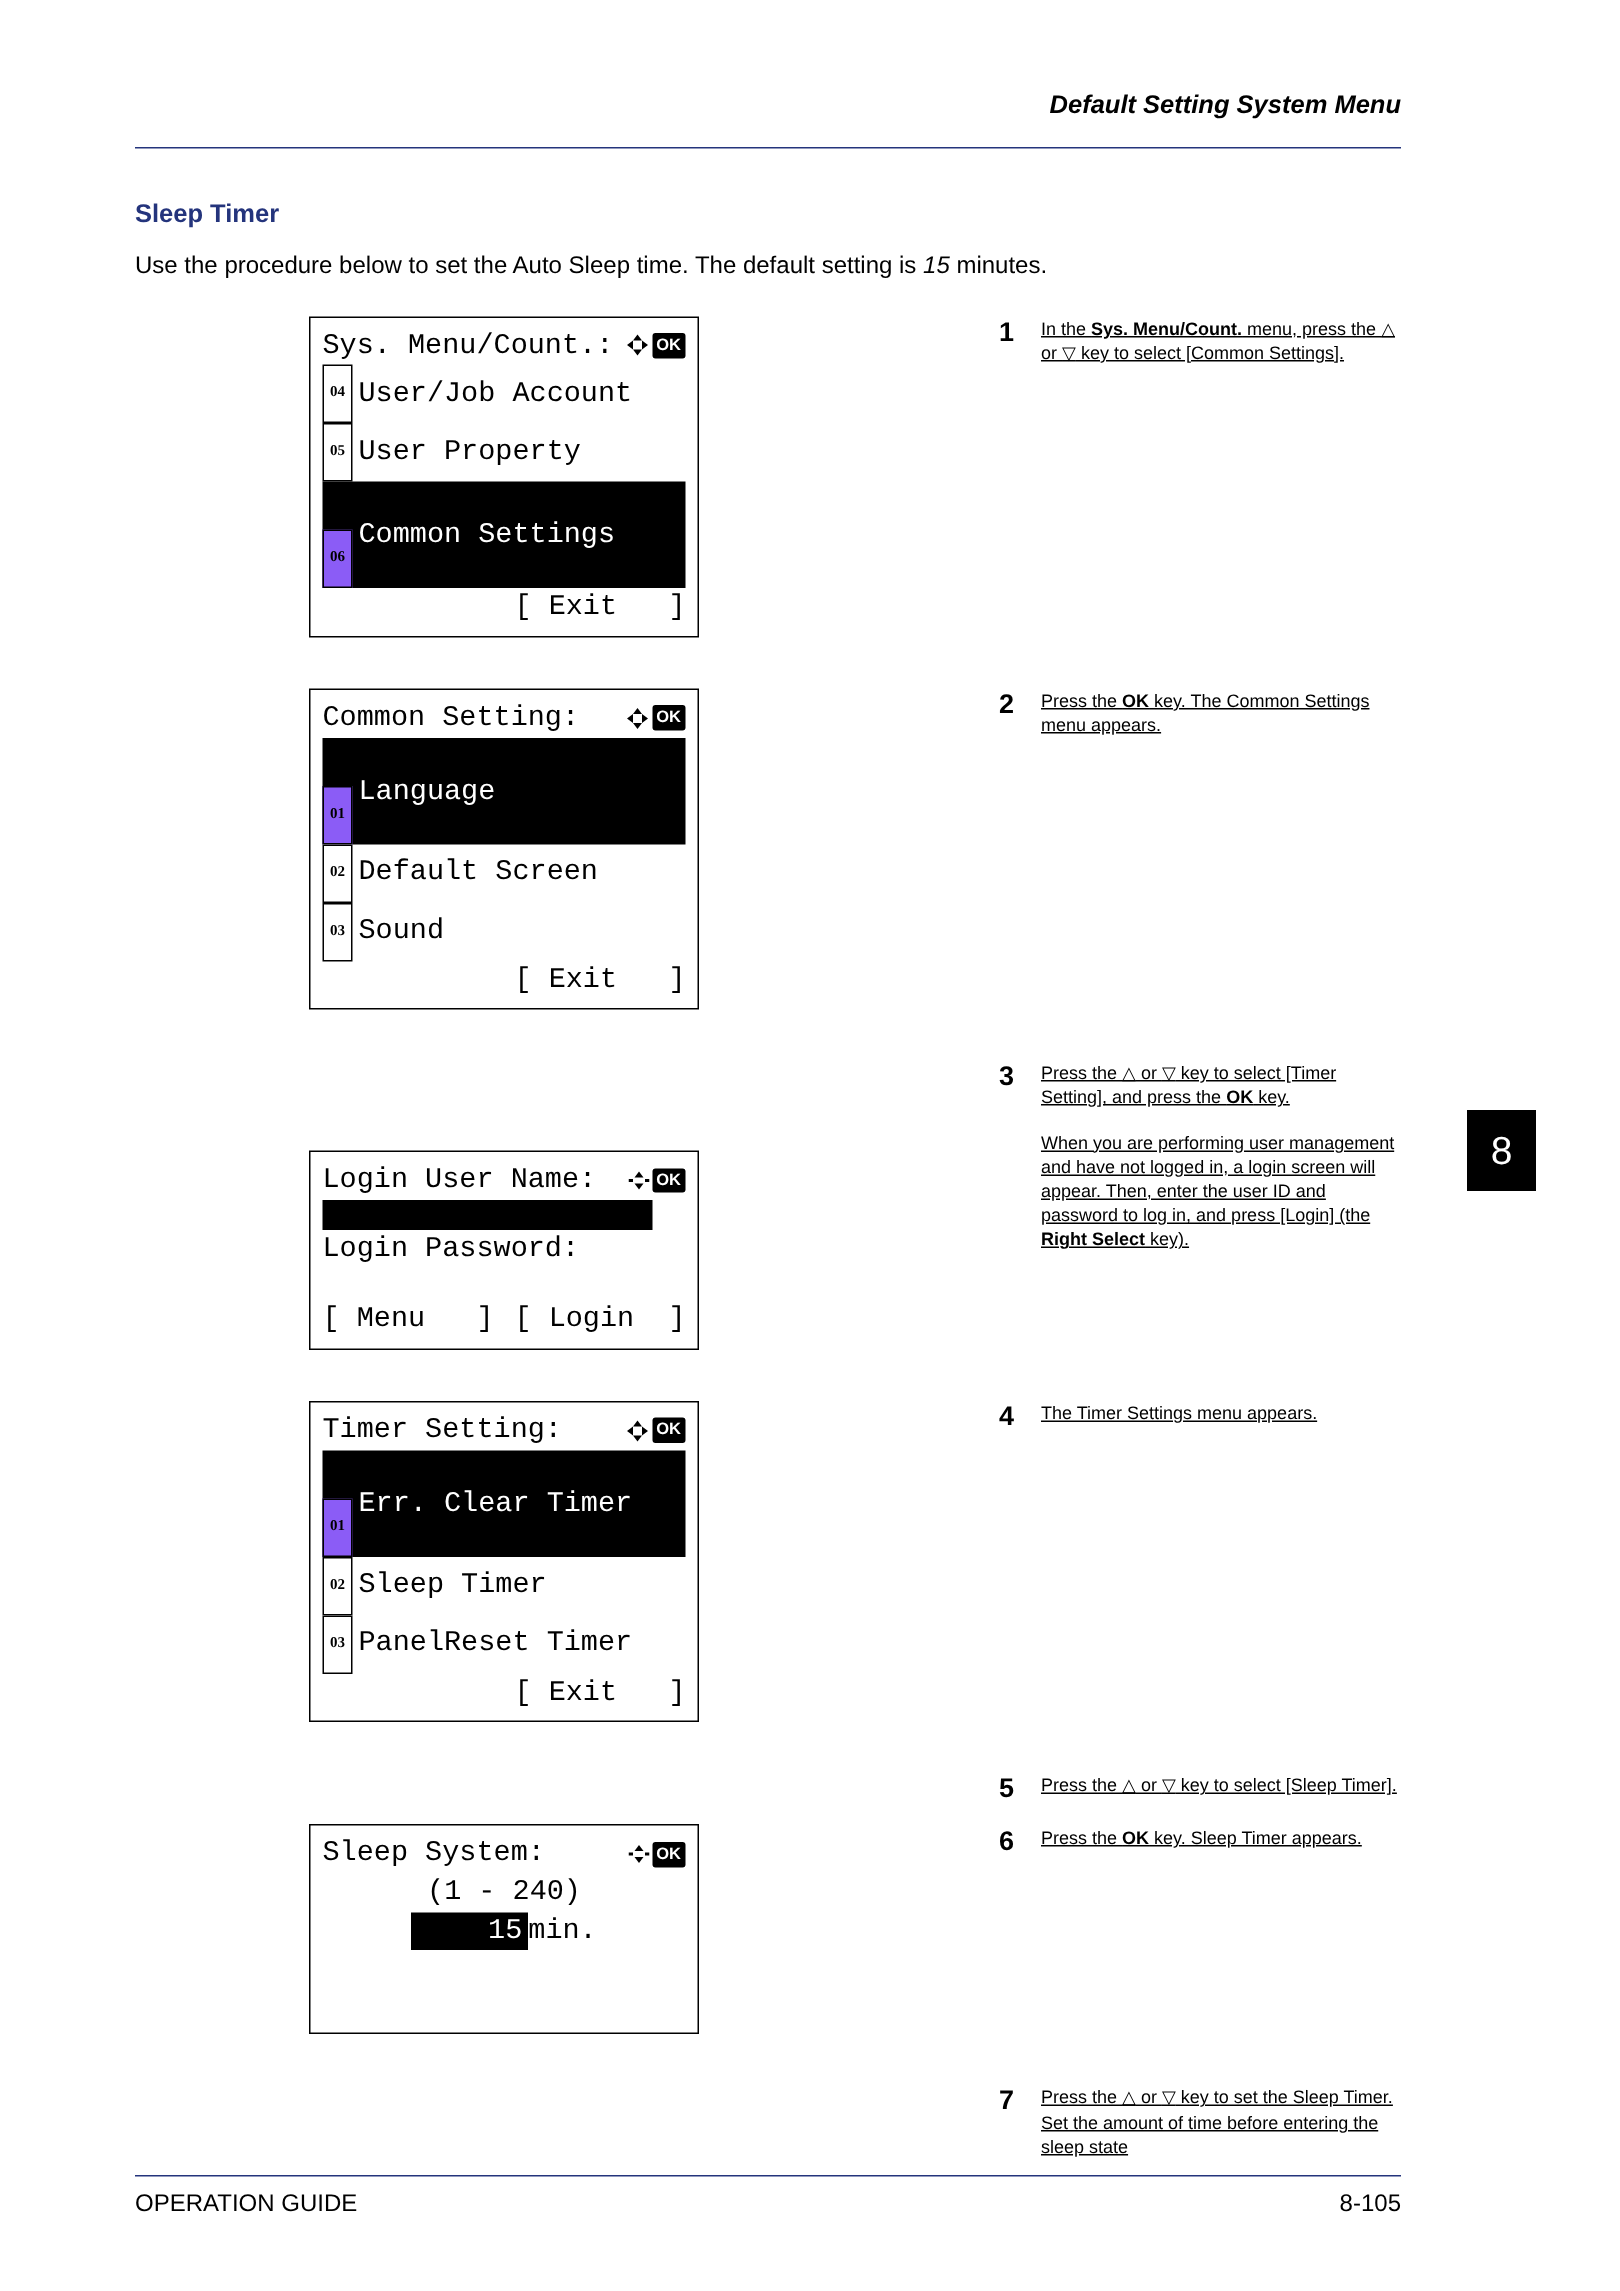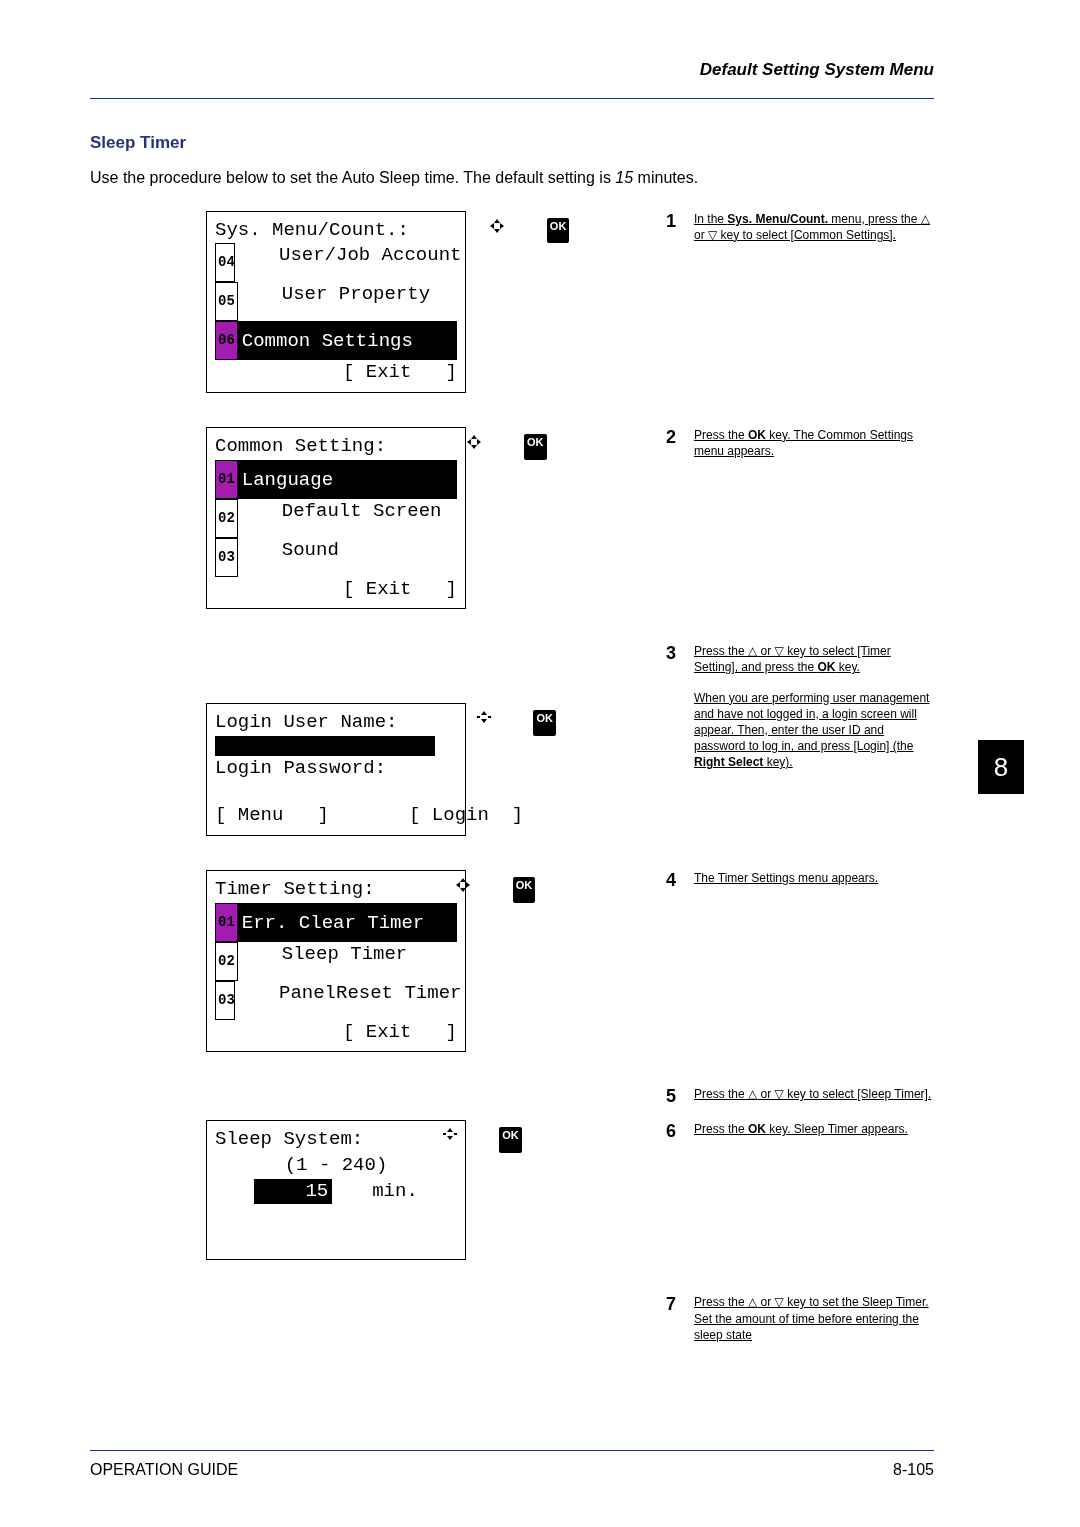--- a/index.html
+++ b/index.html
@@ -73,47 +73,48 @@
     font-family: "Courier New", monospace;
     font-size: 19px;
     line-height: 1.35;
     width: 260px;
     padding: 6px 8px 6px 8px;
     margin-bottom: 28px;
     box-sizing: border-box;
   }
   .lcd-row {
     display: flex;
+    align-items: center;
     white-space: pre;
-    gap: 40px;
   }
   .num-badge {
     display: inline-block;
     background: #fff;
     border: 1.2px solid #000;
-    font-size: 14px;
-    font-weight: bold;
-    font-family: Liberation Mono, monospace;
+    font-size: 10px;
+    font-weight: bold;
+    font-family: Liberation Serif, serif;
     padding: 12px 2px;
     margin-right: 4px;
     line-height: 12px;
     height: 13px;
     min-width: 14px;
     text-align: center;
     vertical-align: middle;
   }
   .highlight {
     background: #000;
     color: #fff;
     display: inline-block;
     flex: 1;
   }
   .highlight .num-badge {
-    background: #a21caf;
+    background: #8b5cf6;
     color: #000;
+    margin-top: 32px;
   }
   .ok-badge {
     display: inline-block;
     background: #000;
     color: #fff;
     font-family: Arial, sans-serif;
     font-size: 11px;
     font-weight: bold;
     padding: 1px 3px;
     border-radius: 2px;

